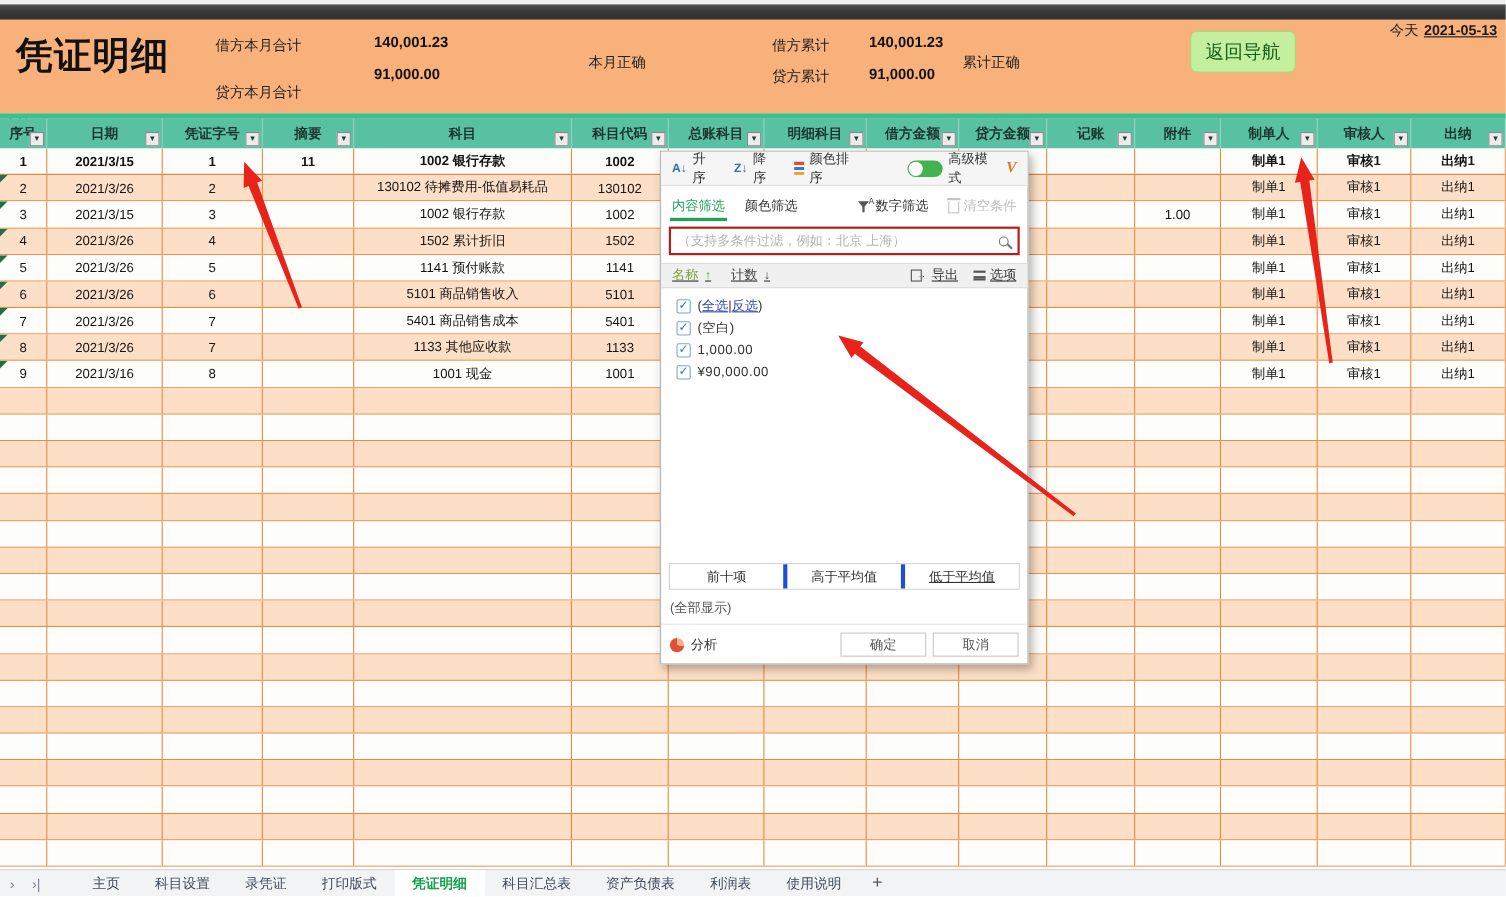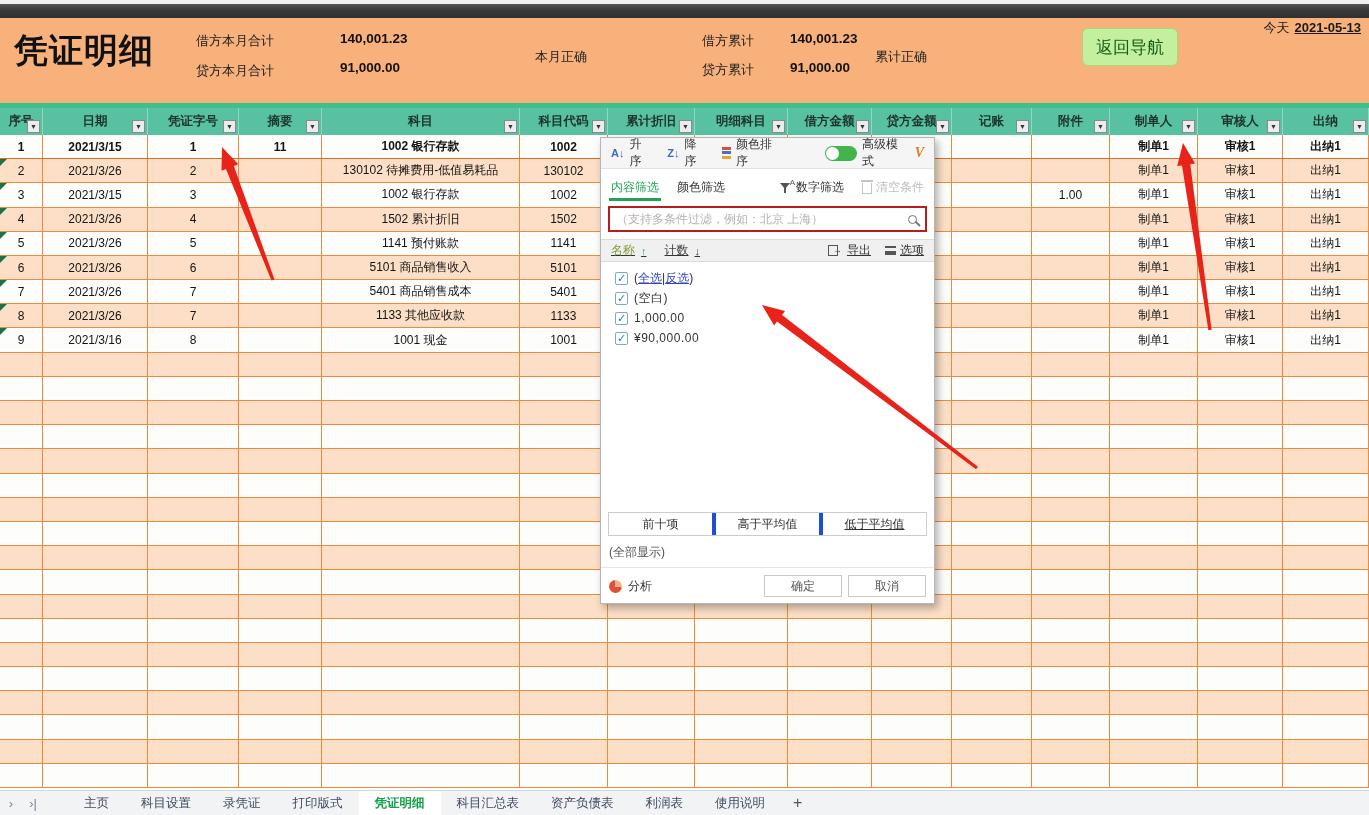--- a/index.html
+++ b/index.html
@@ -129,21 +129,21 @@
 <div id="app">
 
   <div class="strip-light"></div>
   <div class="strip-dark"></div>
 
   <div class="orange-band">
     <div class="big-title">凭证明细</div>
 
     <span class="sum-label" style="left:196px; top:14px;">借方本月合计</span>
     <span class="sum-value" style="left:340px; top:13px;">140,001.23</span>
-    <span class="sum-label" style="left:196px; top:44px;">贷方本月合计</span>
+    <span class="sum-label" style="left:196px; top:57px;">贷方本月合计</span>
     <span class="sum-value" style="left:340px; top:42px;">91,000.00</span>
 
     <span class="status-text" style="left:535px; top:30px;">本月正确</span>
 
     <span class="sum-label" style="left:702px; top:14px;">借方累计</span>
     <span class="sum-value" style="left:790px; top:13px;">140,001.23</span>
     <span class="sum-label" style="left:702px; top:43px;">贷方累计</span>
     <span class="sum-value" style="left:790px; top:42px;">91,000.00</span>
 
     <span class="status-text" style="left:875px; top:30px;">累计正确</span>
@@ -194,21 +194,21 @@
       </div>
       <div class="th-cell">
         <span>科目</span>
         <span class="filter-btn">▼</span>
       </div>
       <div class="th-cell">
         <span>科目代码</span>
         <span class="filter-btn">▼</span>
       </div>
       <div class="th-cell">
-        <span>累计折旧</span>
+        <span>总账科目</span>
         <span class="filter-btn">▼</span>
       </div>
       <div class="th-cell">
         <span>明细科目</span>
         <span class="filter-btn">▼</span>
       </div>
       <div class="th-cell">
         <span>借方金额</span>
         <span class="filter-btn">▼</span>
       </div>

